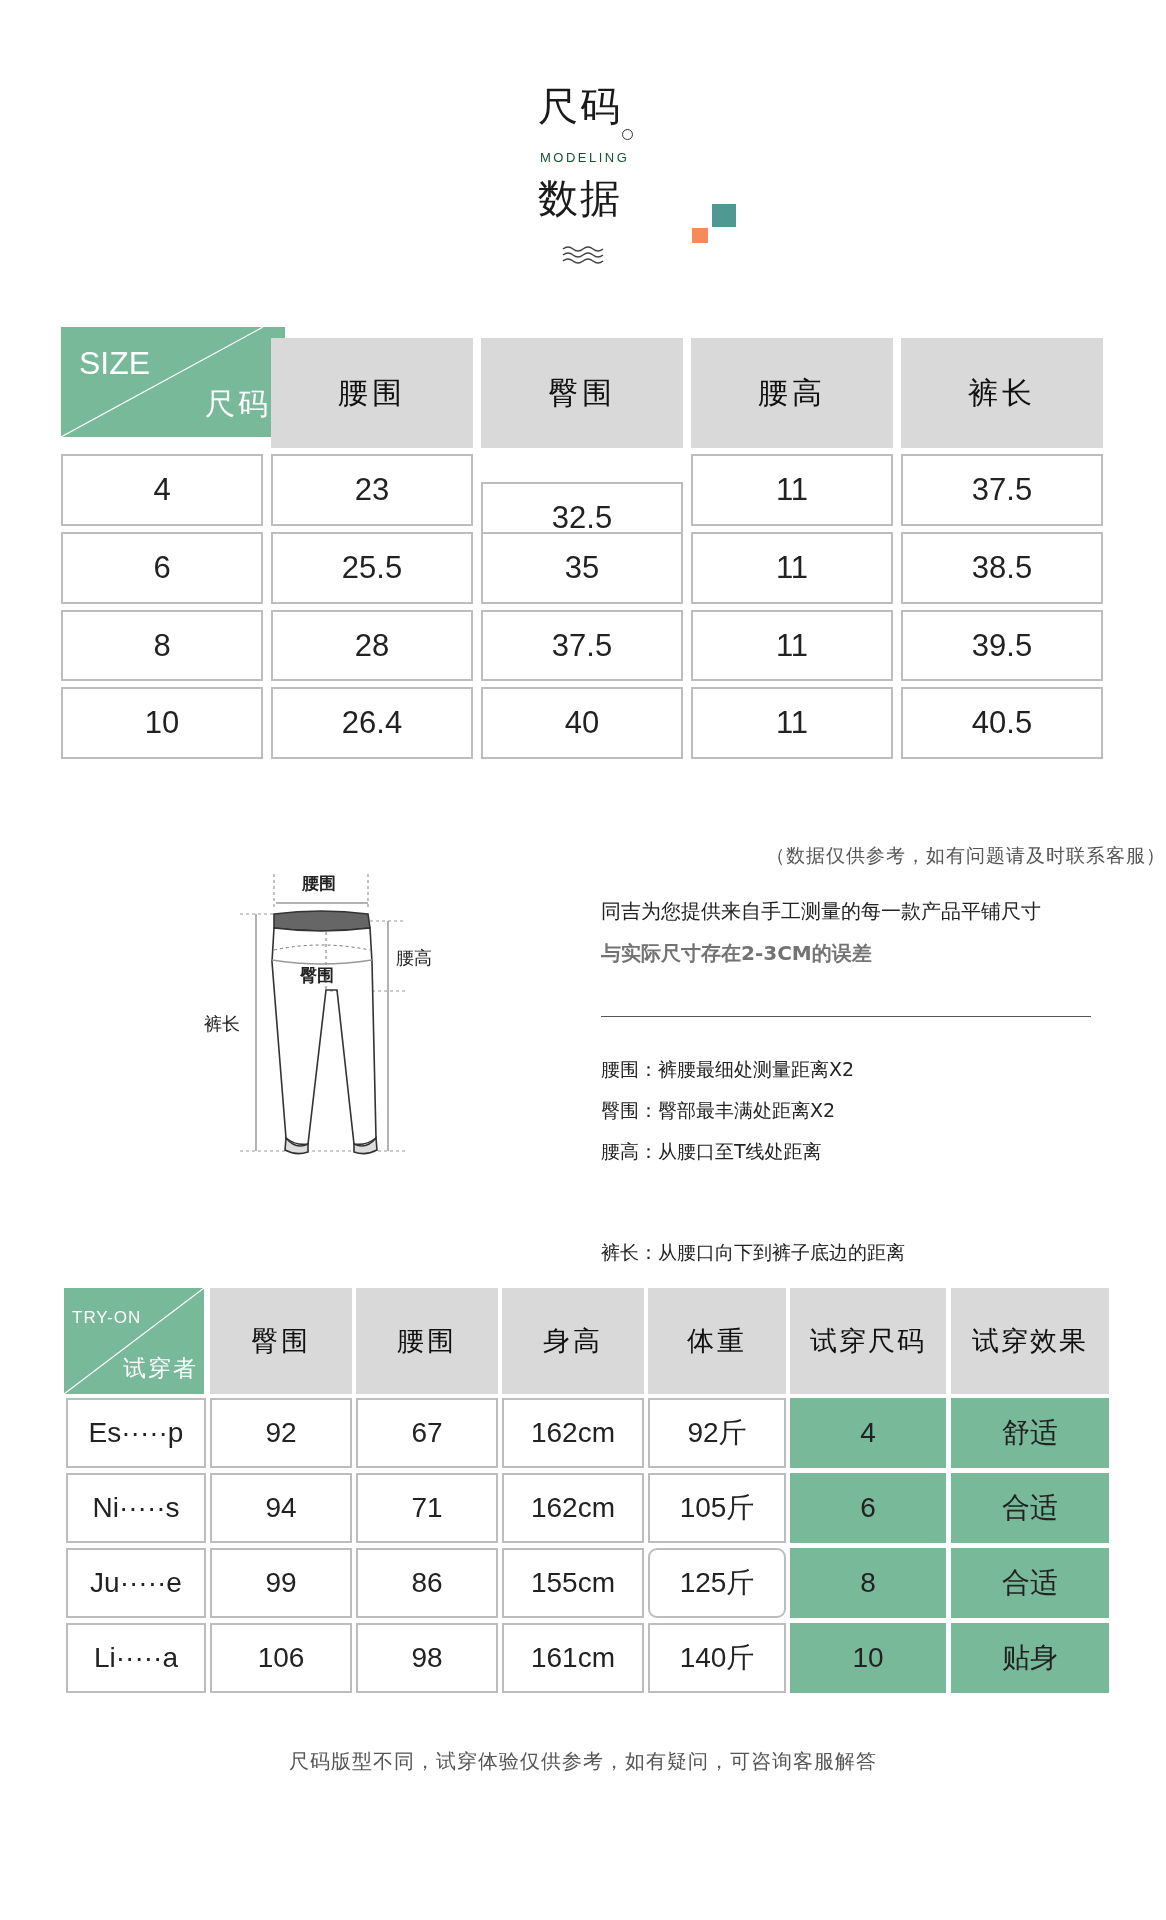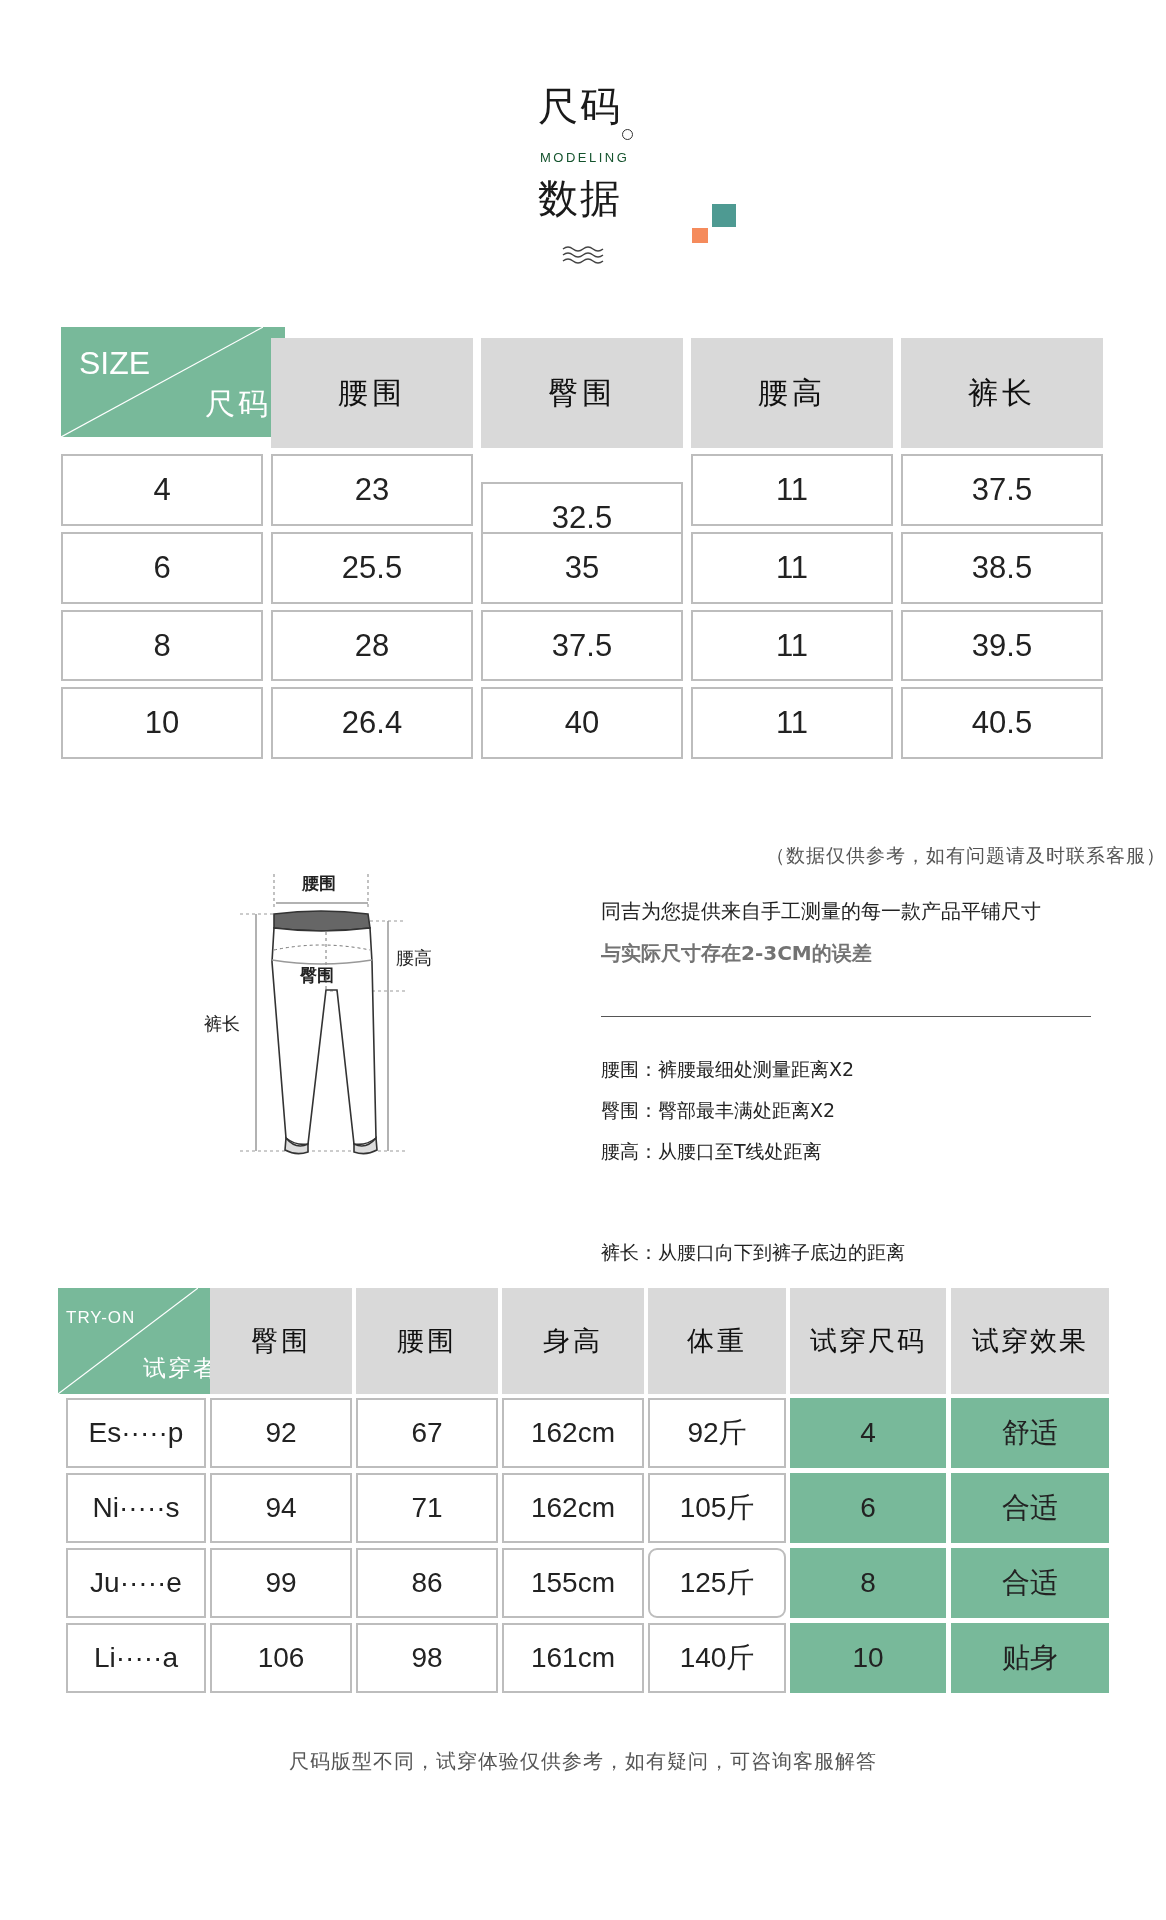--- a/index.html
+++ b/index.html
@@ -123,21 +123,21 @@
   <span>臀围：</span><span>臀部最丰满处距离X2</span>
 </div>
 <div class="abs desc" style="left:601px;top:1139px;font-size:19px;">
   <span>腰高：</span><span>从腰口至T线处距离</span>
 </div>
 <div class="abs desc" style="left:601px;top:1240px;font-size:19px;">
   <span>裤长：</span><span>从腰口向下到裤子底边的距离</span>
 </div>
 
 <div class="t2">
-  <div class="corner" style="left:58px;top:1288px;width:140px;height:106px;padding-left:26px;">
+  <div class="corner" style="left:64px;top:1288px;width:140px;height:106px;">
     <svg width="140" height="106">
         <line x1="0" y1="106" x2="140" y2="0" stroke="#fff" stroke-width="1.2"></line>
       </svg>
     <span class="en" style="left:8px;top:20px;font-size:17px;letter-spacing:1px;">TRY-ON</span>
     <span class="cn" style="right:6px;bottom:10px;font-size:23px;letter-spacing:2px;">试穿者</span>
   </div>
   <div class="cell hdr" style="left:210px;top:1288px;width:142px;height:106px;">臀围</div>
   <div class="cell hdr" style="left:356px;top:1288px;width:142px;height:106px;">腰围</div>
   <div class="cell hdr" style="left:502px;top:1288px;width:142px;height:106px;">身高</div>
   <div class="cell hdr" style="left:648px;top:1288px;width:138px;height:106px;">体重</div>

